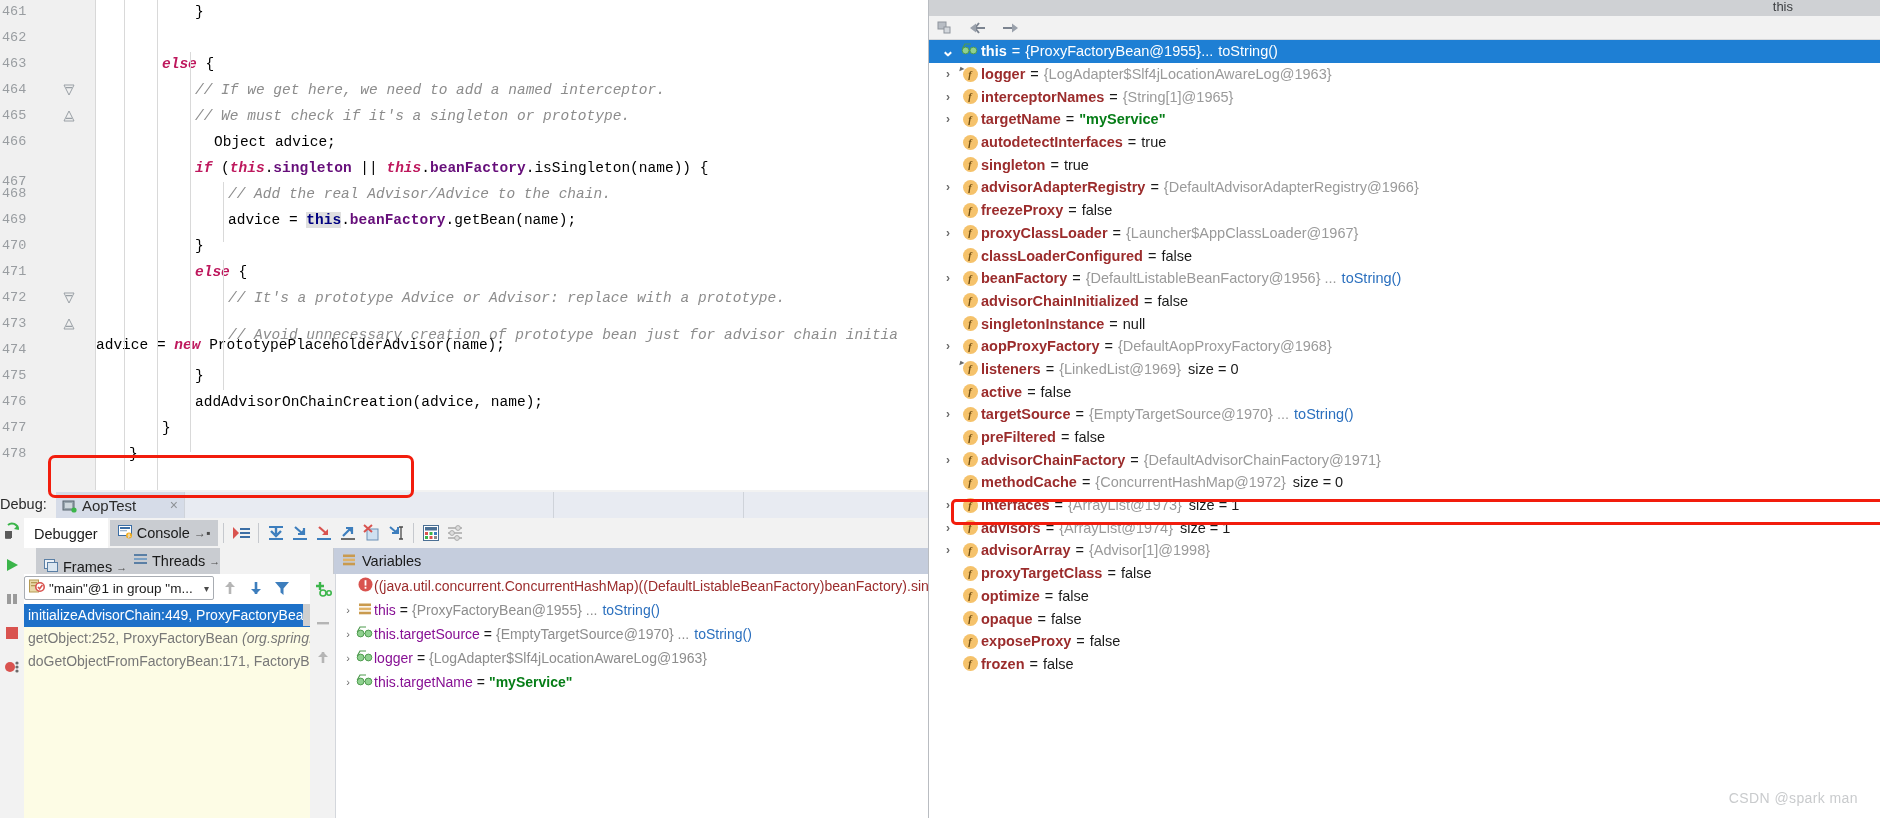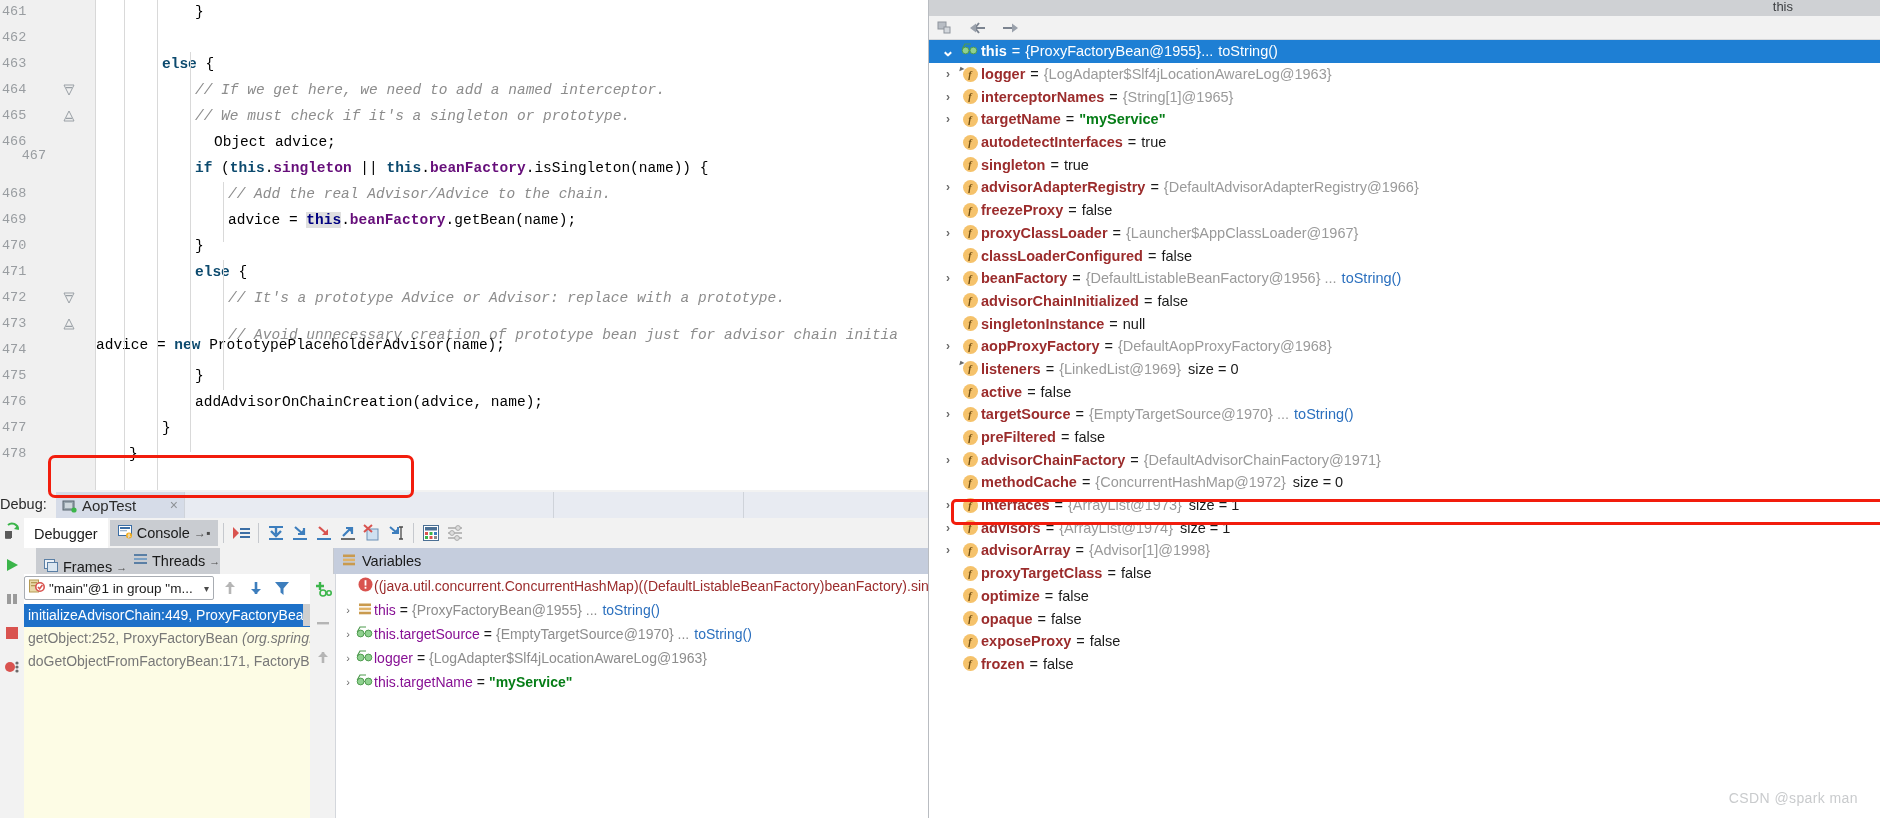--- a/index.html
+++ b/index.html
@@ -32,21 +32,21 @@
   .fold {
     position:absolute; left:62px; width:14px; height:14px;
   }
   .fold svg { display:block; }
 
   #code-area {
     position:absolute; left:96px; top:0; right:0; height:500px;
     font-family:"Liberation Mono", monospace; font-size:14.5px;
   }
   .cline { position:absolute; left:0; height:26px; line-height:26px; white-space:pre; }
-  .kw      { color:#0c4a6e; font-weight:bold; }
+  .kw      { color:#be185d; font-weight:bold;font-style:italic; }
   .cmt     { color:#8c8c8c; font-style:italic; }
   .fld     { color:#660e7a; font-weight:bold; }
   .thisHL  { background:#dfdfdf; color:#000080; font-weight:bold; }
   
   .iguide { position:absolute; width:1px; background:#d9d9d9; }
 
   
   #breadcrumb-bar {
     position:absolute; left:0; top:500px; width:928px; height:34px;
     background:#f2f2f2; border-top:1px solid #dcdcdc;
@@ -222,21 +222,21 @@
   <div id="editor-pane">
     <div id="gutter"></div>
     <div id="gutter-icons"></div>
     <div id="linenums">
         <div class="linenum" style="top: -1px;">461</div>
         <div class="linenum" style="top: 25px;">462</div>
         <div class="linenum" style="top: 51px;">463</div>
         <div class="linenum" style="top: 77px;">464</div>
         <div class="linenum" style="top: 103px;">465</div>
         <div class="linenum" style="top: 129px;">466</div>
-        <div class="linenum" style="top: 143px; text-align: right;">467</div>
+        <div class="linenum" style="top: 169px;">467</div>
         <div class="linenum" style="top: 181px;">468</div>
         <div class="linenum" style="top: 207px;">469</div>
         <div class="linenum" style="top: 233px;">470</div>
         <div class="linenum" style="top: 259px;">471</div>
         <div class="linenum" style="top: 285px;">472</div>
         <div class="linenum" style="top: 311px;">473</div>
         <div class="linenum" style="top: 337px;">474</div>
         <div class="linenum" style="top: 363px;">475</div>
         <div class="linenum" style="top: 389px;">476</div>
         <div class="linenum" style="top: 415px;">477</div>

